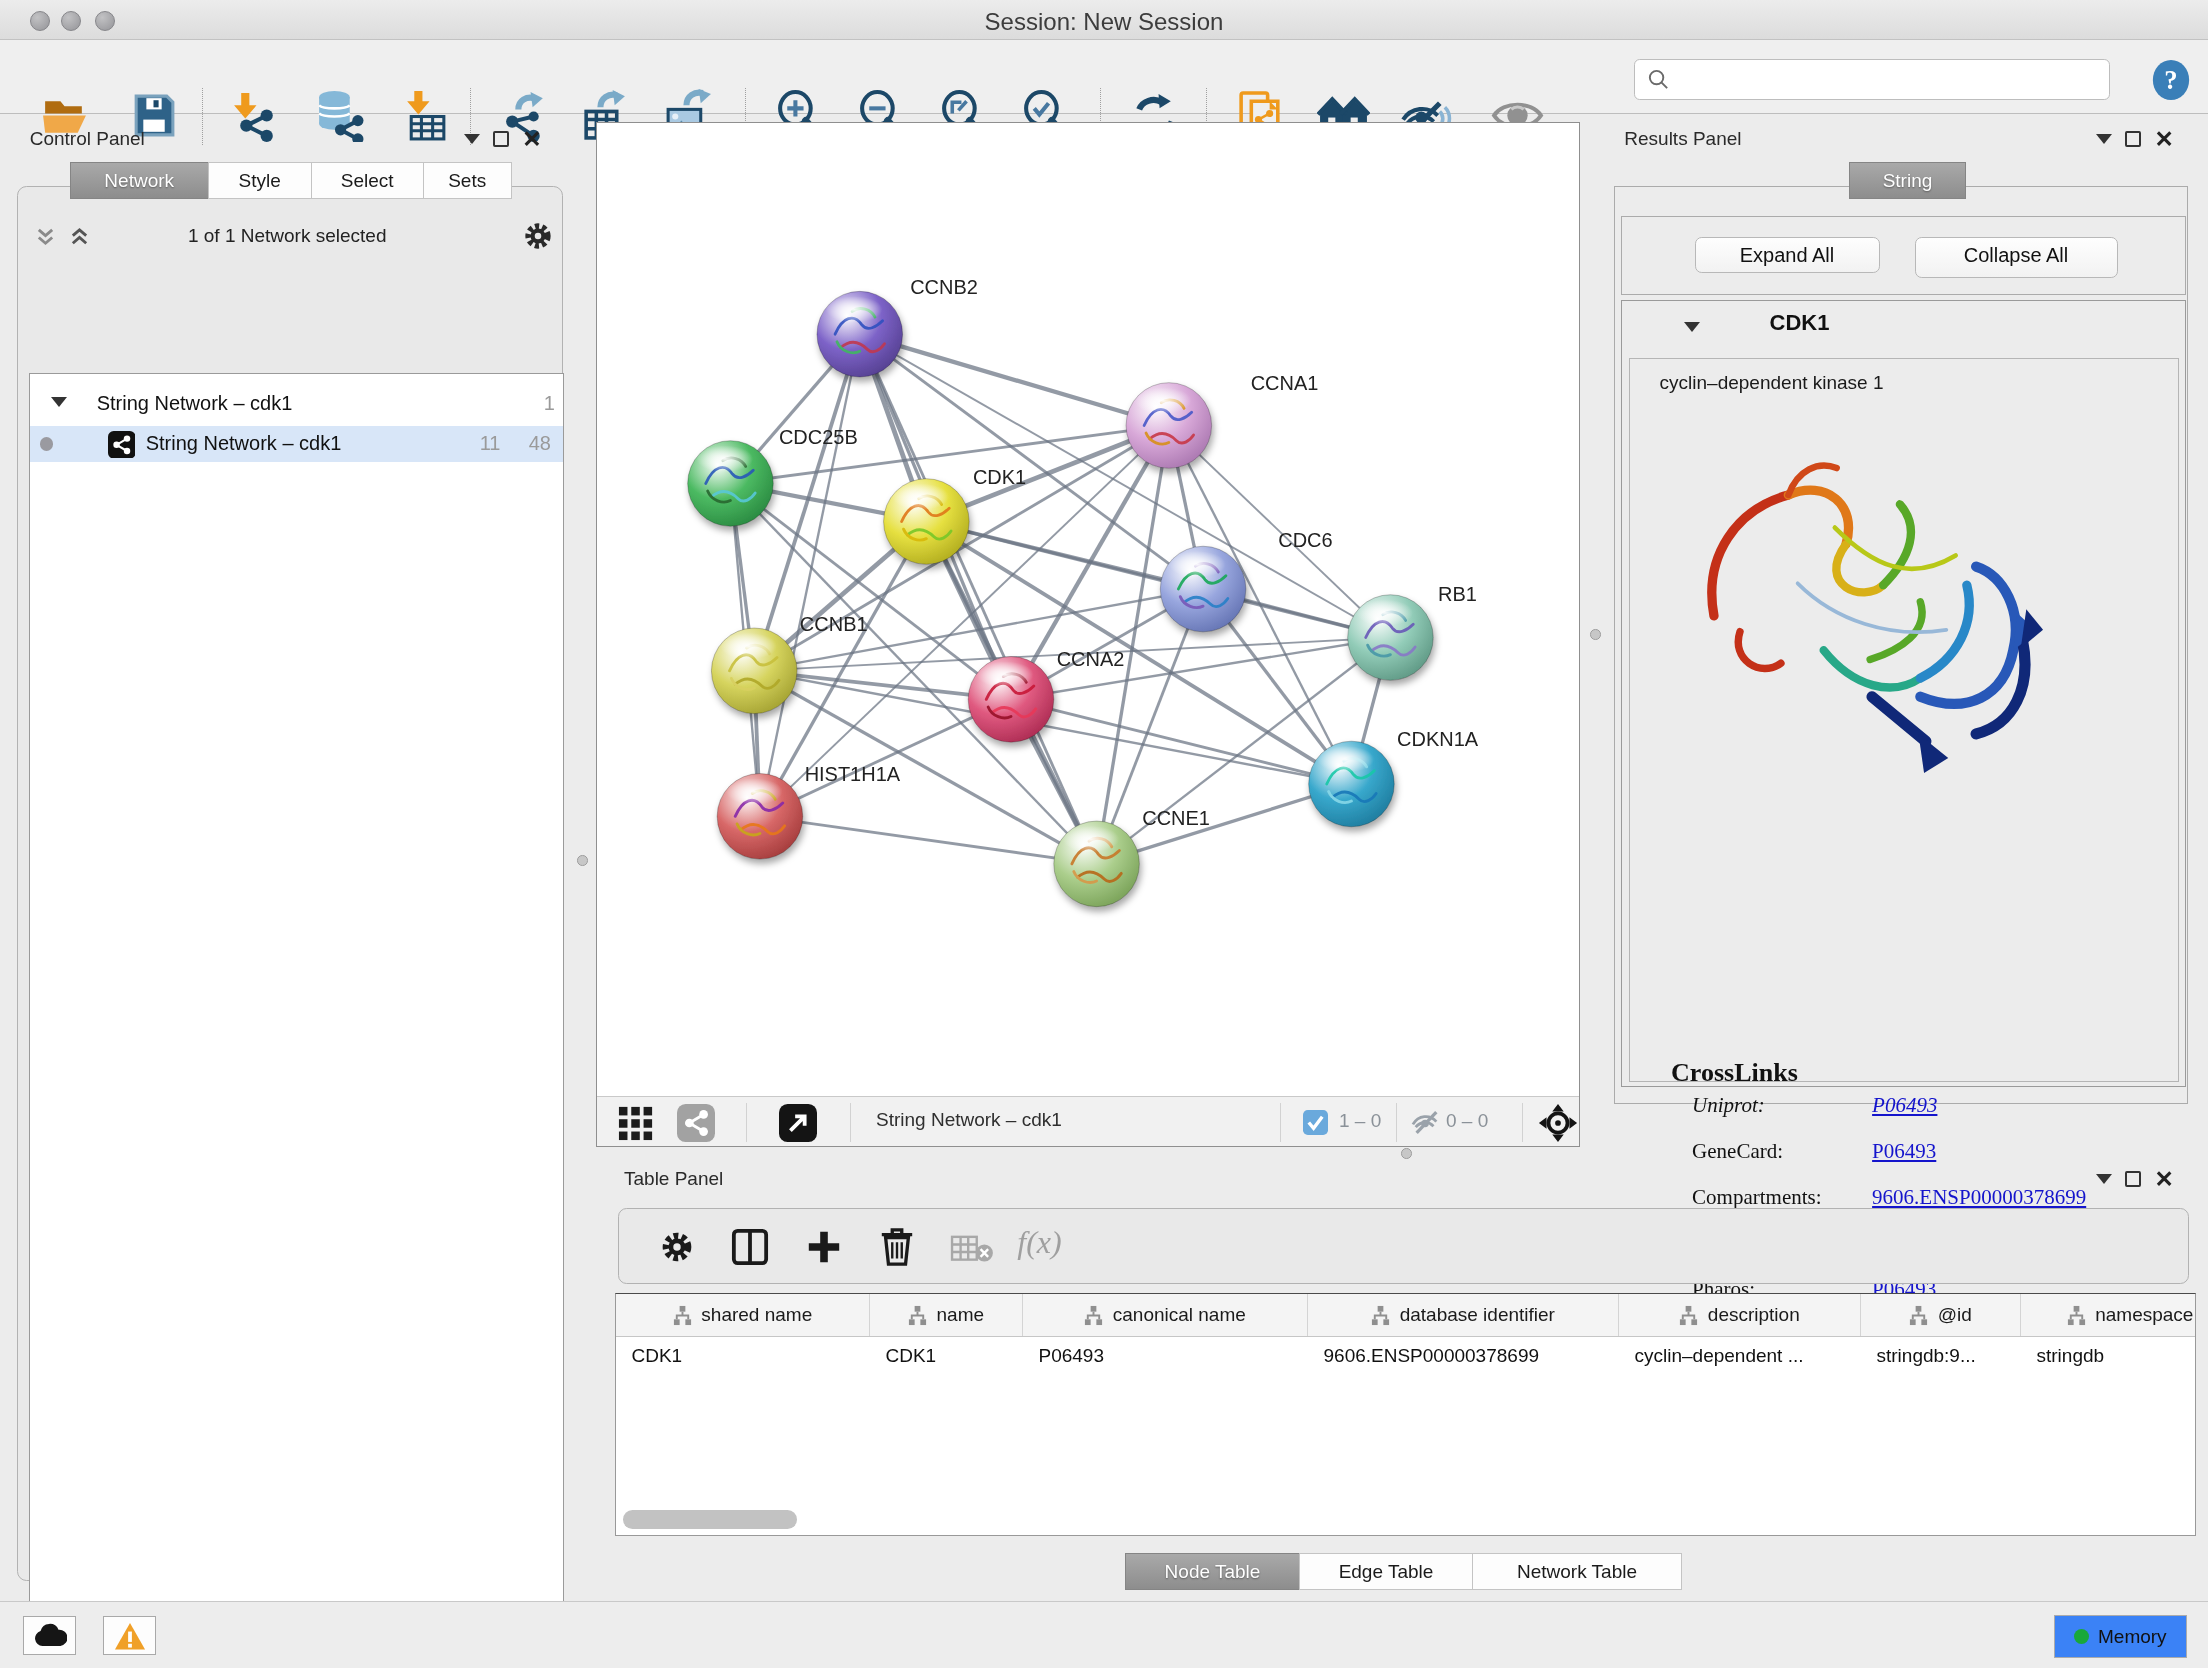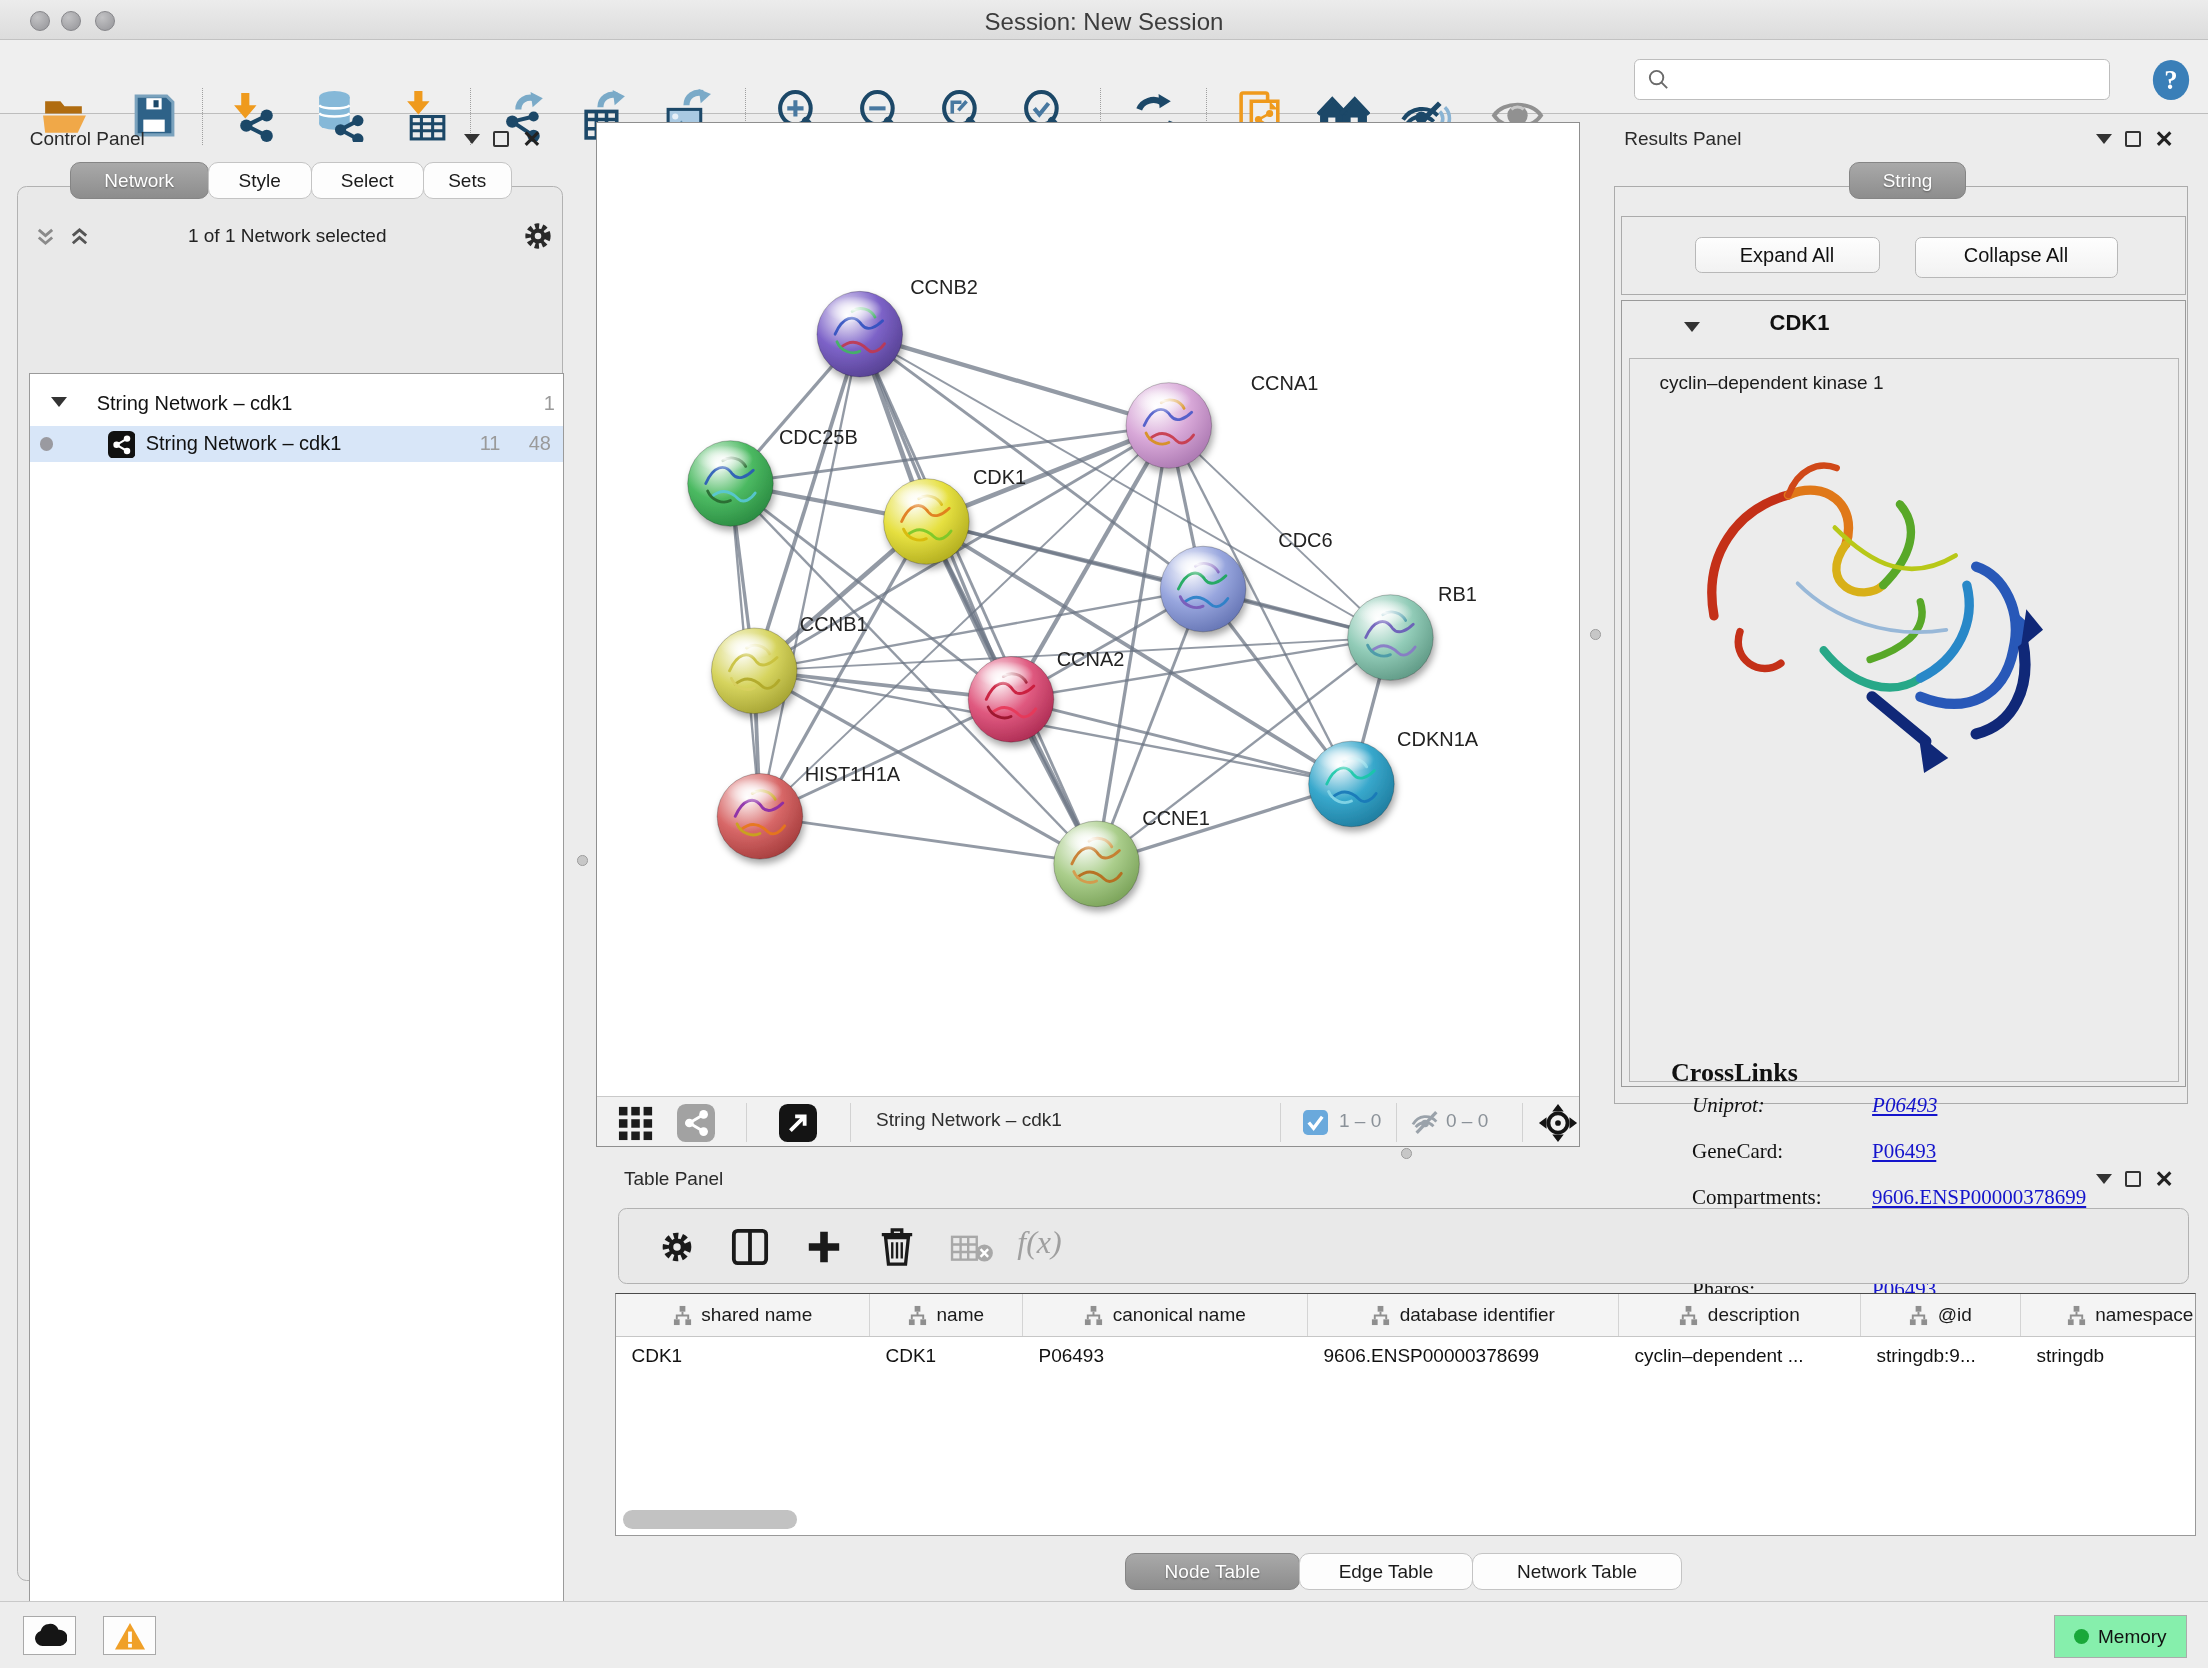--- a/index.html
+++ b/index.html
@@ -11,21 +11,21 @@
 .tbi{position:absolute;top:49px;width:53px;height:53px}
 .tbsep{position:absolute;top:48px;height:57px;border-left:1.9px dotted #9f9f9f}
 #search-box{position:absolute;left:1634px;top:19px;width:476px;height:41px;background:#fff;border:1px solid #bdbdbd;border-radius:5.7px;display:flex;align-items:center;padding-left:11.4px}
 #search-box input{border:none;outline:none;font-size:19px;flex:1;background:transparent}
 .panel-title{font-size:19px;color:#2a2a2a}
 .ph-icons{position:absolute;display:flex;gap:13.3px;align-items:center}
 .tri-down{width:0;height:0;border-left:8.6px solid transparent;border-right:8.6px solid transparent;border-top:10.5px solid #333}
 .float-ico{width:16px;height:16px;border:2.4px solid #333;border-radius:1.9px}
 .x-ico{font-size:23px;font-weight:bold;color:#222;line-height:16px}
 .tabs{display:flex}
-.tab{height:37px;line-height:35px;padding:0 23px;font-size:19px;background:#fdfdfd;border:1px solid #c4c4c4;color:#1a1a1a;border-radius:10px;margin-left:-1px;text-align:center}
+.tab{height:37px;line-height:35px;padding:0 23px;font-size:19px;background:#fdfdfd;border:1px solid #c4c4c4;color:#1a1a1a;border-radius:0;margin-left:-1px;text-align:center}
 .tab.active{background:linear-gradient(#a9a9a9,#8d8d8d);color:#fff;border-color:#858585;text-shadow:0 1px 1.9px rgba(0,0,0,.4)}
 .cbox{position:absolute;background:#e9e9e9;border:1px solid #b2b2b2;border-radius:9.5px}
 #cp-list{position:absolute;left:23px;top:251px;width:535px;height:1318px;background:#fff;border:1px solid #9a9a9a}
 .row-label{font-size:20px;color:#111}
 .graynum{color:#9a9a9a;font-size:20px}
 #net-panel{left:596px;top:122px;width:984px;height:1025px;background:#fff;border:1px solid #8f8f8f}
 #net-bar{position:absolute;left:0;bottom:0;width:100%;height:50px;background:#f1f1f1;border-top:1px solid #c9c9c9}
 .nb-sep{position:absolute;top:5.7px;height:39px;border-left:1px solid #d2d2d2}
 .nb-txt{position:absolute;font-size:19px;top:13.3px;color:#8a9198}
 .btn{background:linear-gradient(#fefefe,#f2f2f2);border:1px solid #b8b8b8;border-radius:6.7px;font-size:20px;color:#111;text-align:center}
@@ -718,18 +718,18 @@
         <path d="M10 24a8 8 0 01-2-15.7A10 10 0 0127 7a7 7 0 012 17z" fill="#151515"></path>
       </svg>
   </div>
   <div class="sbtn" style="left:103px;top:14.3px">
     <svg width="32" height="28.5" viewBox="0 0 34 30">
         <path d="M17 1L33 29H1z" fill="#f0a028"></path>
         <rect x="15" y="10" width="4" height="11" fill="#fff"></rect>
         <rect x="15" y="23" width="4" height="4" fill="#fff"></rect>
       </svg>
   </div>
-  <div class="abs" style="left:2054px;top:13.3px;width:133px;height:43px;background:#86efac;border:1.9px solid #ababab;display:flex;align-items:center;justify-content:center;gap:8.6px">
+  <div class="abs" style="left:2054px;top:13.3px;width:133px;height:43px;background:#3b82f6;border:1.9px solid #ababab;display:flex;align-items:center;justify-content:center;gap:8.6px">
     <div style="width:15px;height:15px;border-radius:50%;background:#19a83a"></div>
     <span style="font-size:19px;color:#111">Memory</span>
   </div>
 </div>
 
 
 </body></html>

